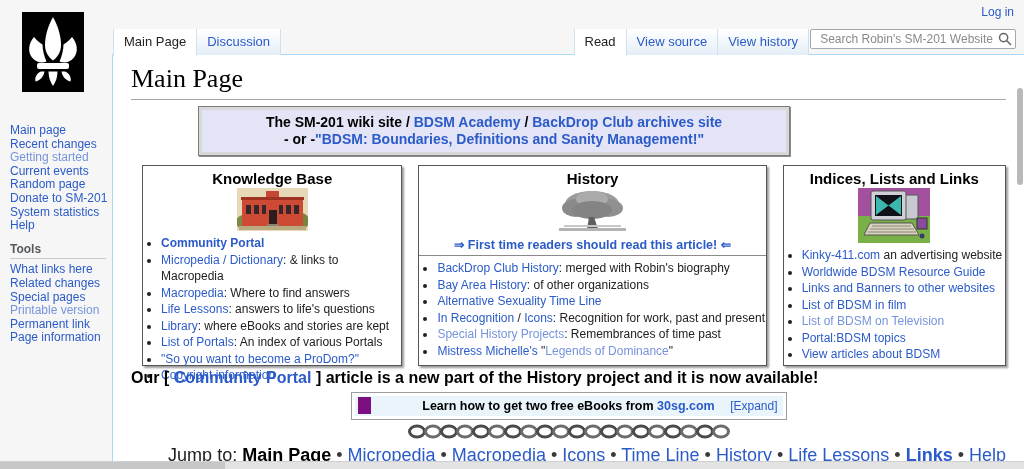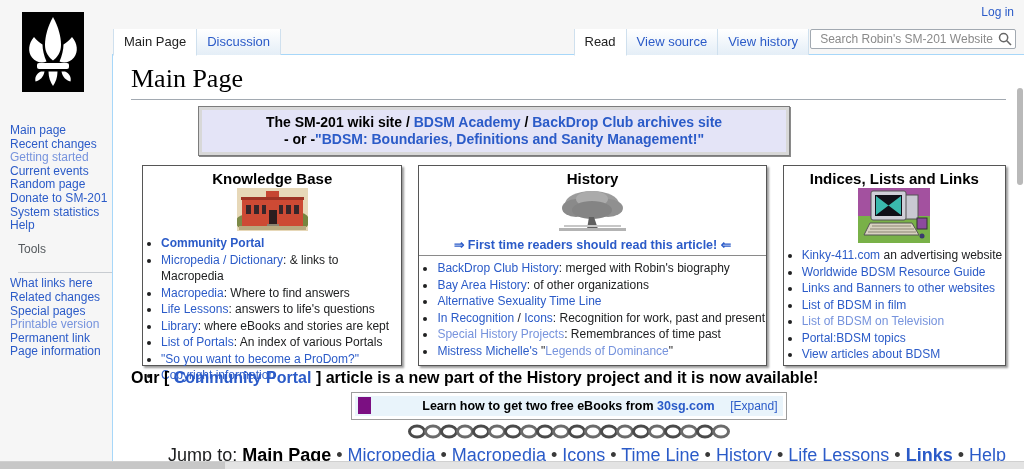--- a/index.html
+++ b/index.html
@@ -8,21 +8,21 @@
     background:#f6f6f6;color:#202122;
     font-family:"Liberation Sans", sans-serif;font-size:13px;
   }
   
   .login{position:absolute;top:5px;right:10px;font-size:12px;}
   
   .logo-box{position:absolute;left:22px;top:12px;width:62px;height:80px;background:#000;}
   .logo-box svg{display:block;width:62px;height:80px;}
   .sidebar{position:absolute;left:10px;top:124px;width:100px;font-size:12px;line-height:13.6px;}
   .sb-item{white-space:nowrap;cursor:pointer;}
-  .sb-head{color:#54595d;font-size:12px;margin:10px 8px 4px;border-bottom:1px solid #c8ccd1;padding-bottom:16px;width:96px;}
+  .sb-head{color:#54595d;font-size:12px;margin:10px 0 4px;border-bottom:1px solid #c8ccd1;padding-bottom:2px;width:96px;font-weight:bold;}
   
   .headbar{position:absolute;left:112px;top:0;right:0;height:55px;}
   .headbar .rule{position:absolute;left:0;right:0;bottom:0;border-bottom:1px solid #a7d7f9;}
   .tabs-left{position:absolute;left:1px;bottom:0;display:flex;}
   .tabs-right{position:absolute;right:216px;bottom:0;display:flex;}
   .tab{
     padding:5px 10px 6px;font-size:13px;cursor:pointer;color:var(--link);
     background:linear-gradient(to bottom,#ffffff 0%,#e4eef7 100%);
     border-left:1px solid #cfe0ee;border-right:1px solid #cfe0ee;margin-right:-1px;
     position:relative;z-index:1;

